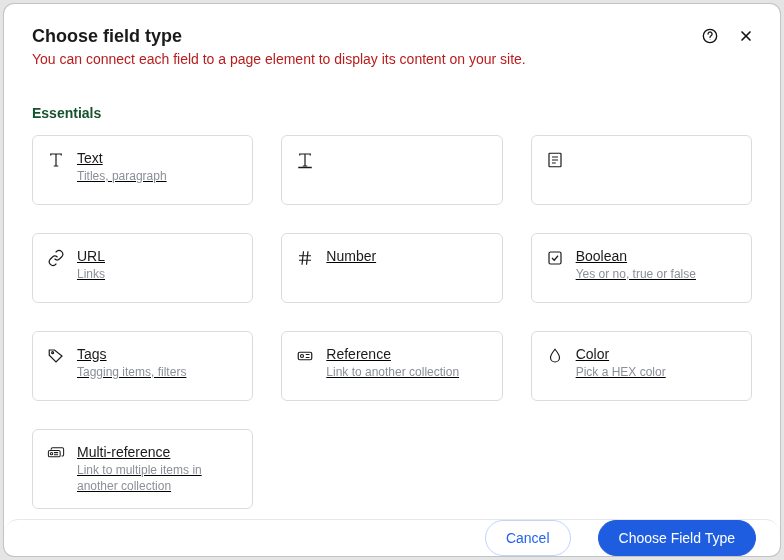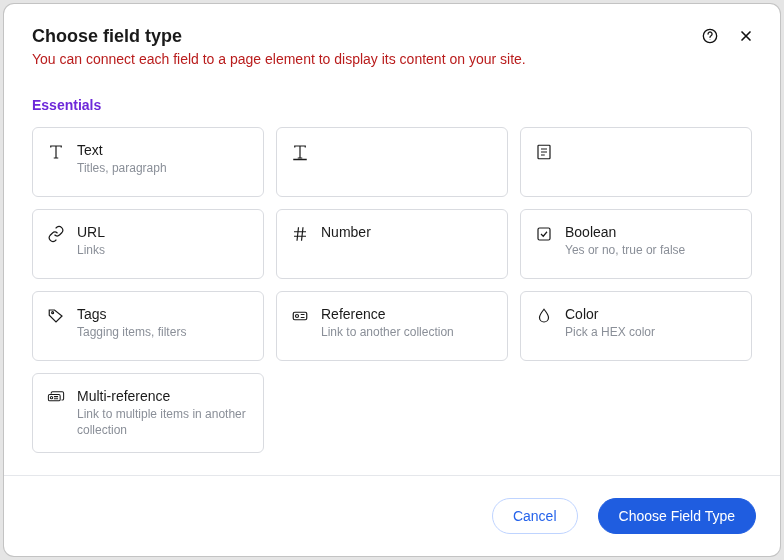--- a/index.html
+++ b/index.html
@@ -53,28 +53,29 @@
       overflow-y: auto;
       padding: 10px 28px 20px 28px;
       position: relative;
     }
     .body::-webkit-scrollbar { width: 6px; }
     .body::-webkit-scrollbar-thumb { background: #2e6bdb; border-radius: 3px; }
     .body::-webkit-scrollbar-track { background: transparent; }
     .section-label {
       font-size: 14px;
       font-weight: 600;
-      color: #6d28d9;
+      color: #14532d;
       margin-bottom: 14px;
-      margin-top: 6px;
+      margin-top: 14px;
     }
     .grid {
       display: grid;
       grid-template-columns: repeat(3, 1fr);
-      gap: 12px;
+      gap: 28px;
+      text-decoration: underline;
     }
     .card {
       border: 1px solid #d9dbe0;
       border-radius: 6px;
       padding: 14px 14px;
       display: flex;
       gap: 12px;
       cursor: pointer;
       min-height: 70px;
       align-items: flex-start;
@@ -93,24 +94,25 @@
       font-weight: 500;
       color: #1a1a1a;
     }
     .card-desc {
       font-size: 12px;
       color: #8a8f98;
       line-height: 1.35;
     }
     .footer {
       border-top: 1px solid #e5e7eb;
-      padding: 22px 24px;
+      padding: 0 24px;
       display: flex;
       justify-content: flex-end;
-      gap: 20px;
+      gap: 27px;
+      border-radius: 15px;
     }
     .btn {
       font-size: 14px;
       font-weight: 500;
       padding: 9px 20px;
       border-radius: 20px;
       cursor: pointer;
     }
     .btn-secondary {
       background: #fff;

